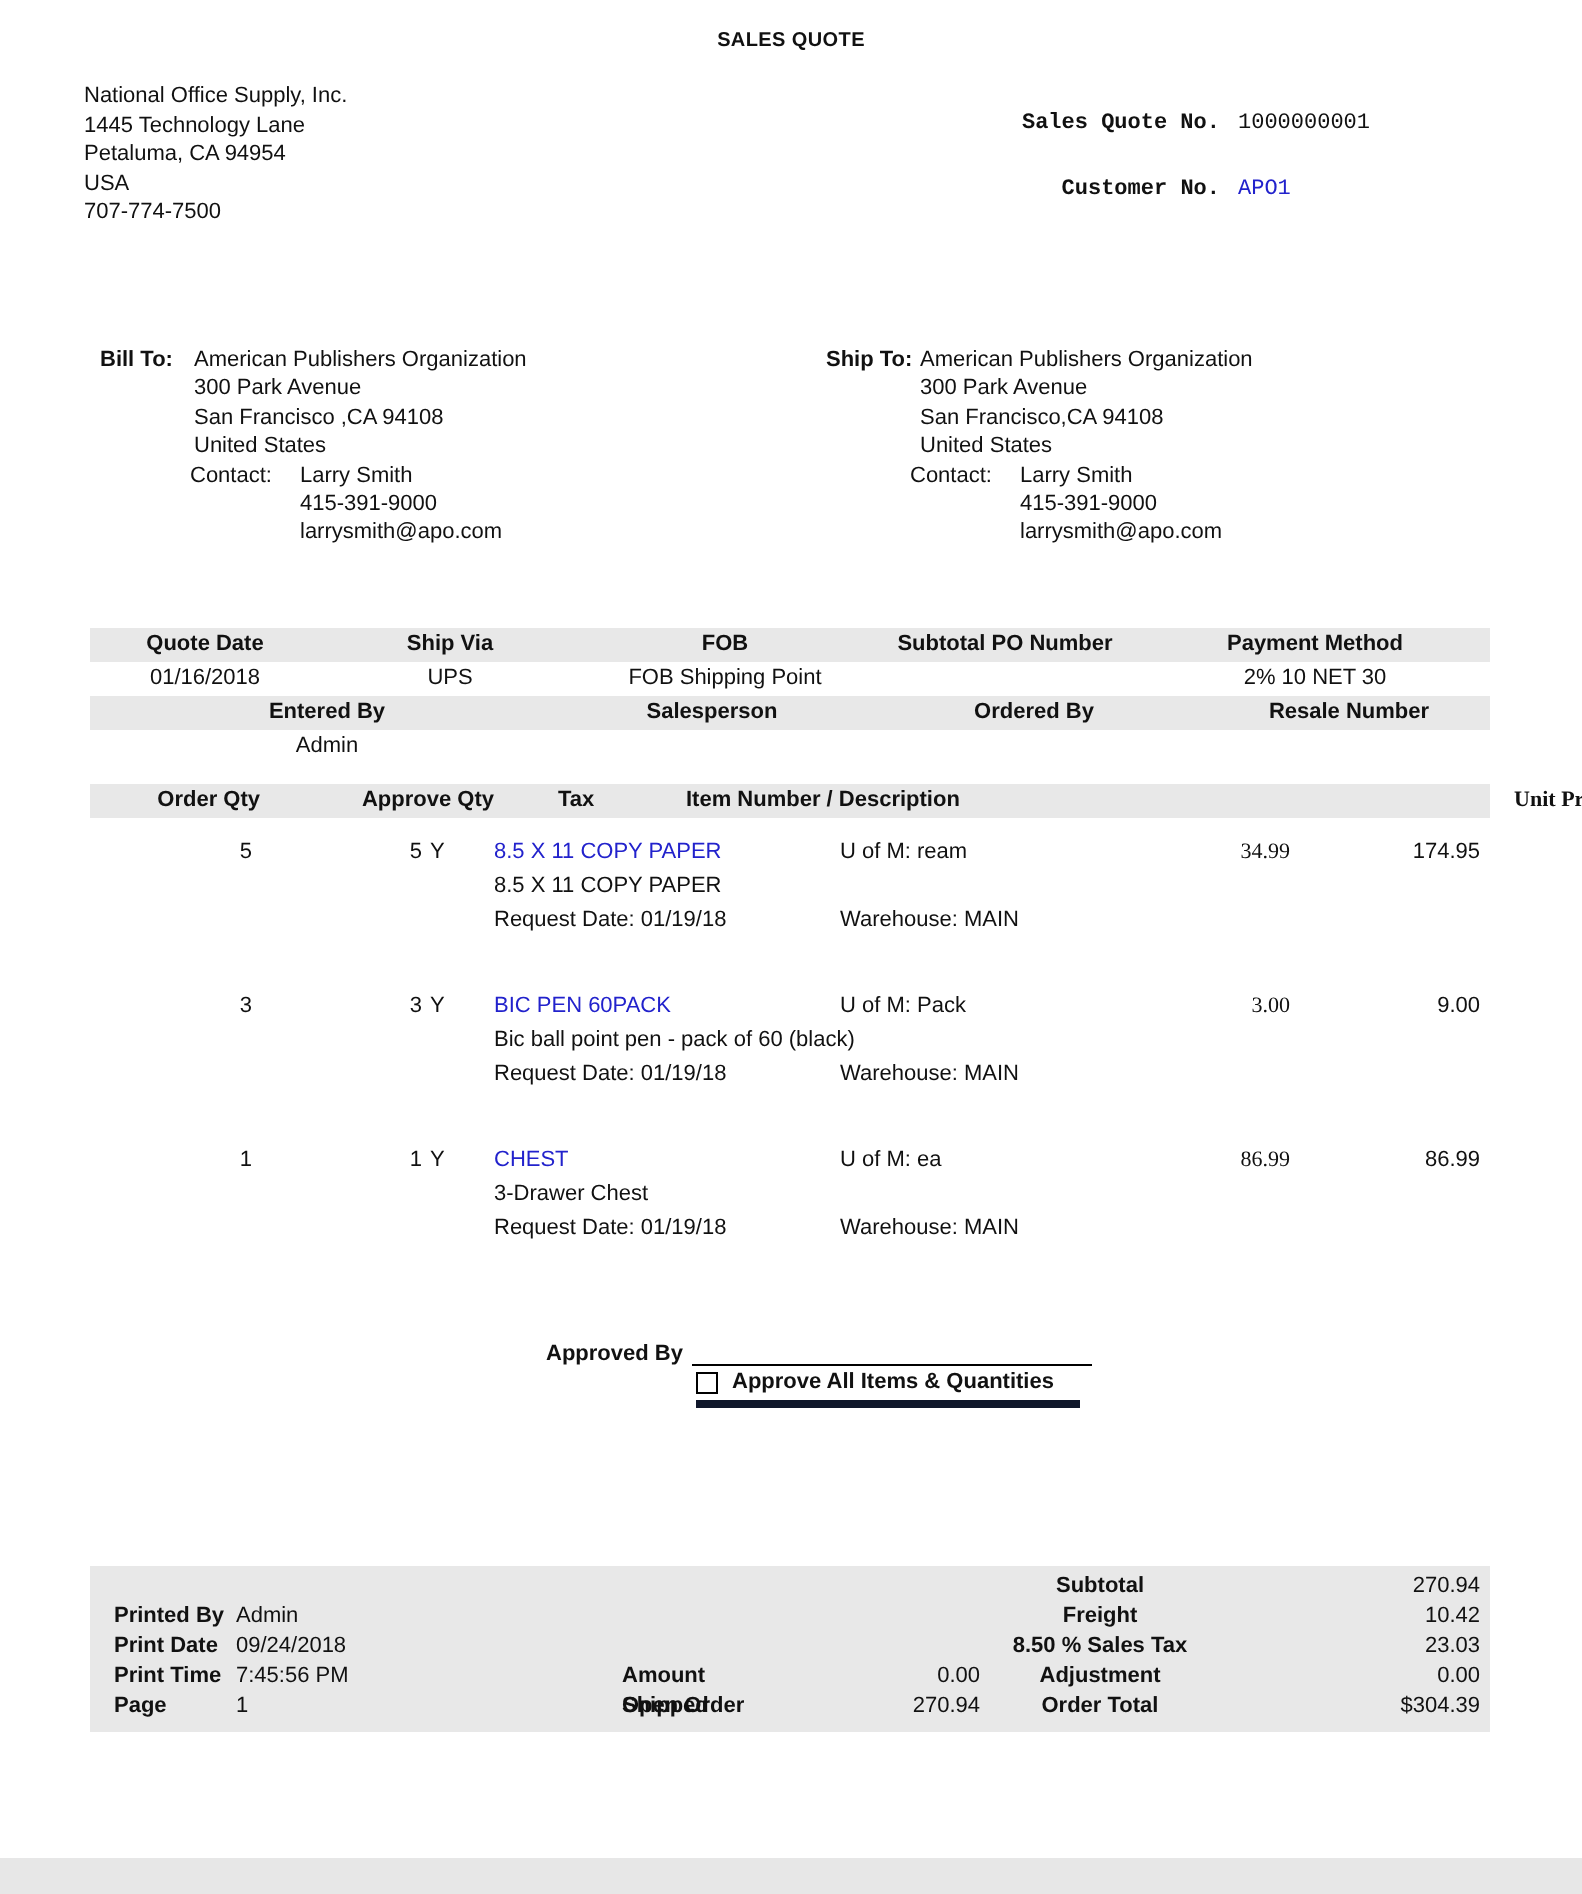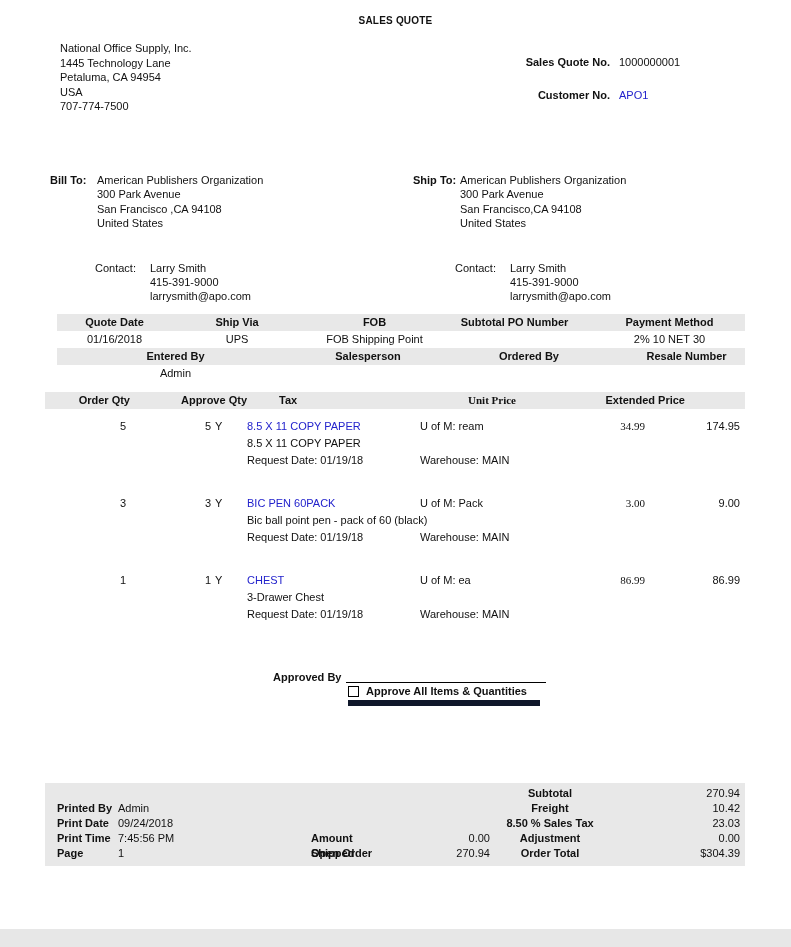--- a/index.html
+++ b/index.html
@@ -9,41 +9,41 @@
     position:relative; width:791px; height:947px; background:#fff;
     font-family:"Liberation Sans", sans-serif; font-size:11px; color:#111;
     overflow:hidden;
   }
   .b { font-weight:bold; }
   .link { color:var(--link-blue); cursor:pointer; }
 
   .title { position:absolute; top:15px; left:0; width:100%; text-align:center;
            font-size:10px; font-weight:bold; letter-spacing:.2px; }
 
-  .company { position:absolute; left:60px; top:41px; line-height:14.5px; }
+  .company { position:absolute; left:42px; top:41px; line-height:14.5px; }
 
   .refs { position:absolute; left:510px; top:56px; }
-  .refs-row { display:flex; align-items:center; }
+  .refs-row { display:flex; align-items:center;font-family:Liberation Mono, monospace; }
   .refs-row + .refs-row { margin-top:21px; }
   .refs-label { display:inline-block; width:100px; text-align:right; font-weight:bold; }
   .refs-value { margin-left:9px; }
 
   .party { position:absolute; top:173px; width:345px; line-height:14.4px; }
   .party.bill { left:50px; }
   .party.ship { left:413px; }
   .party-head { display:flex; }
   .party-label { font-weight:bold; width:47px; flex:none; }
-  .contact { display:flex; margin-top:30px; }
+  .contact { display:flex; }
   .bill .contact { margin-left:45px; }
   .ship .contact { margin-left:42px; }
   .contact-label { width:47px; flex:none; }
   .contact-lines { margin-left:8px; }
 
   .order-info { position:absolute; left:45px; top:314px; width:700px; }
-  .oi-row { display:grid;margin-left:12px; }
+  .oi-row { display:grid; }
   .oi-row.r1 { grid-template-columns:115px 130px 145px 135px 175px; }
   .oi-row.r2 { grid-template-columns:205px 180px 142px 173px;padding-left:16px; }
   .oi-row > div { text-align:center; padding:2px 0 3px; min-height:16px; }
   .oi-head { background:var(--header-gray); font-weight:bold; }
 
   .items { position:absolute; left:45px; top:392px; width:700px; }
   .it-grid { display:grid; grid-template-columns:85px 85px 32px 173px 137px 88px 100px; }
   .it-head { background:var(--header-gray); font-weight:bold;gap:32px; }
   .it-head > div { padding:2px 0 3px; }
   .c-oq, .c-aq { text-align:right; padding-right:4px; }
@@ -55,21 +55,21 @@
   .item + .item { margin-top:26px; }
   .it-line1, .it-line2, .it-line3 { line-height:17px; }
   .c-desc { grid-column:4 / span 3; }
   .c-req { grid-column:4; }
   .c-wh { grid-column:5; }
 
   .approval { position:absolute; left:273px; top:670px; }
   .appr-row1 { display:flex; align-items:flex-end; }
   .sig-line { display:inline-block; width:200px; border-bottom:1px solid #000; margin-left:5px; height:13px; }
   .appr-row2 { display:flex; align-items:center; margin-top:2px; margin-left:75px;
-               width:192px; border-bottom:6px solid #0f172a; padding-bottom:3px; }
+               width:192px; border-bottom:4px solid #0f172a; padding-bottom:3px; }
   .checkbox { width:11px; height:11px; border:1px solid #000; display:inline-block;
               margin-right:7px; background:#fff; flex:none; }
 
   .footer { position:absolute; left:45px; top:783px; width:700px;
             background:var(--header-gray); display:flex; padding:3px 0 5px; }
   .f-left  { width:250px; padding-left:12px; }
   .f-mid   { width:195px; }
   .f-right { width:255px; }
   .f-row { display:flex; height:15px; line-height:15px; }
   .f-ll { width:61px; font-weight:bold; flex:none; }
@@ -173,20 +173,21 @@
       <div></div>
       <div></div>
     </div>
   </div>
 
   <div class="items">
     <div class="it-grid it-head">
       <div class="c-oq">Order Qty</div>
       <div class="c-aq">Approve Qty</div>
       <div class="c-tax">Tax</div>
+      <div class="c-item">Item Number / Description</div>
       <div class="c-up">Unit Price</div>
       <div class="c-ep">Extended Price</div>
     </div>
 
     <div class="item">
       <div class="it-grid it-line1">
         <div class="c-oq">5</div>
         <div class="c-aq">5</div>
         <div class="c-tax">Y</div>
         <div class="link">8.5 X 11 COPY PAPER</div>

